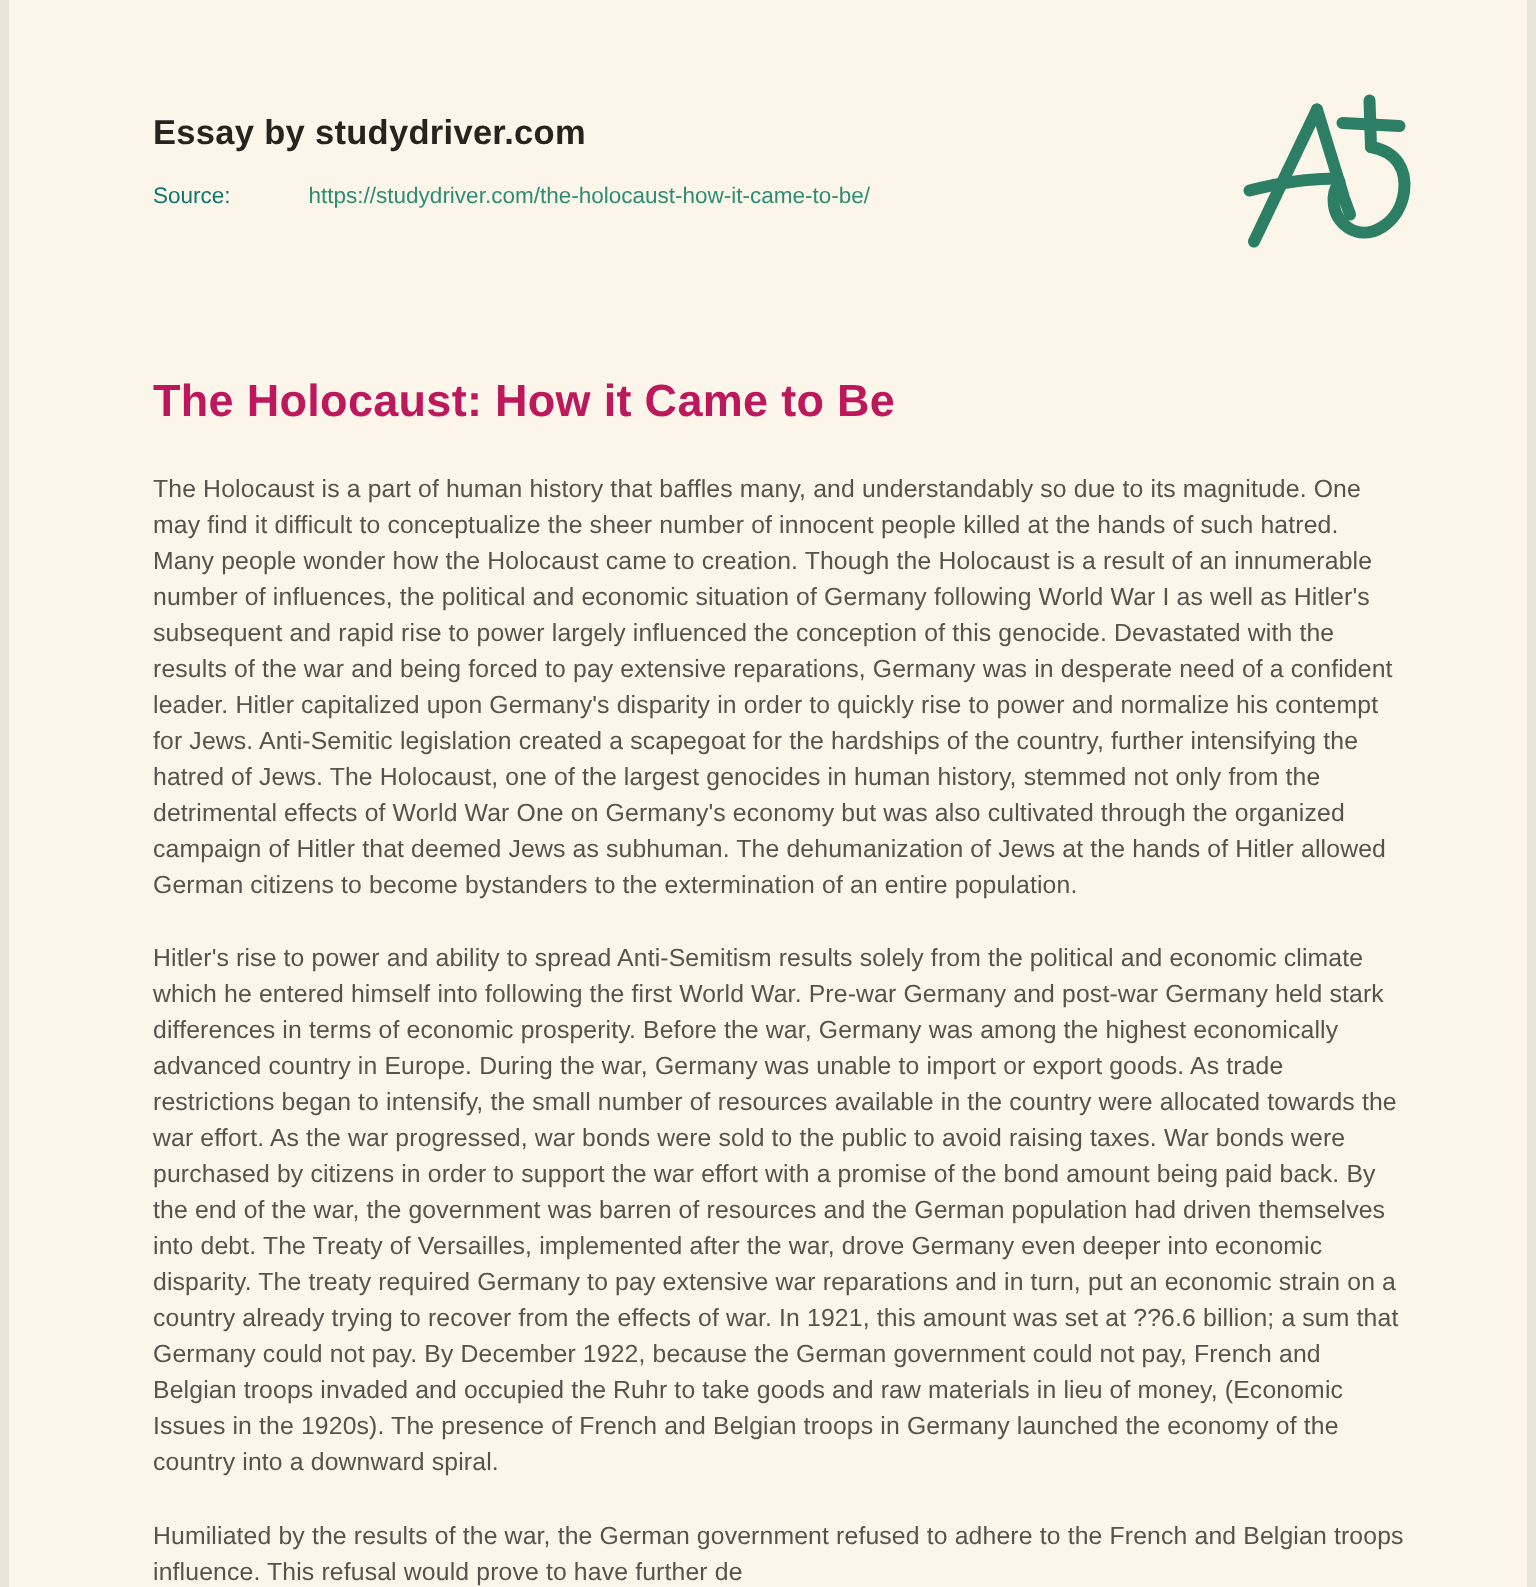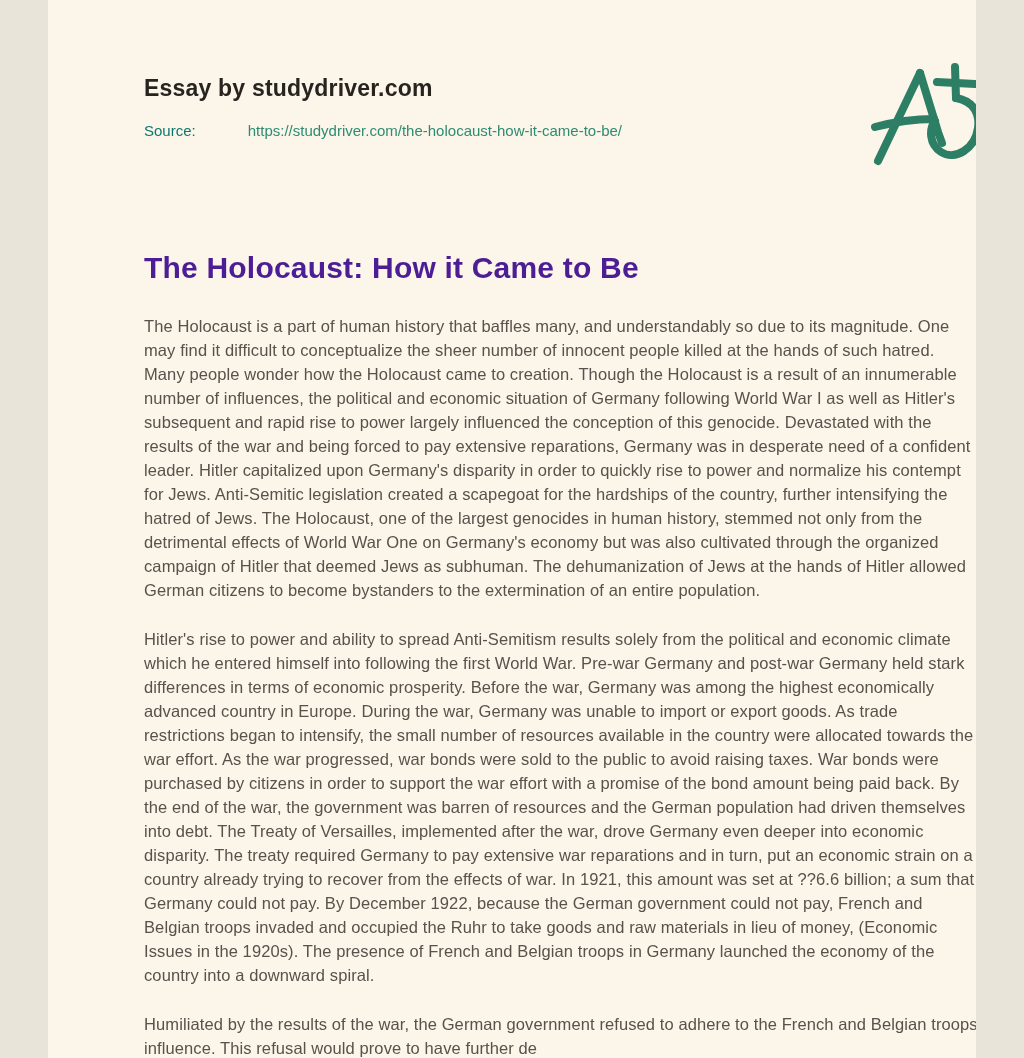--- a/index.html
+++ b/index.html
@@ -3,21 +3,21 @@
 <meta charset="utf-8">
 <style>
   html, body {
     margin: 0;
     padding: 0;
     background: #e9e4da;
     font-family: "Liberation Sans", sans-serif;
   }
   .page {
     position: relative;
-    width: 928px;
+    width: 1012px;
     height: 1058px;
     background: #fbf5ea;
     overflow: hidden;
     margin: 0 auto;
   }
   .doc-header {
     position: absolute;
     left: 96px;
     top: 74px;
   }
@@ -56,21 +56,21 @@
     height: 100%;
   }
   .essay-title {
     position: absolute;
     left: 96px;
     top: 248px;
     margin: 0;
     font-size: 30px;
     font-weight: 700;
     letter-spacing: 0.2px;
-    color: #4c1d95;
+    color: #be185d;
     line-height: 40px;
   }
   .essay-body {
     position: absolute;
     left: 96px;
     top: 314px;
     width: 834px;
     font-size: 16.5px;
     line-height: 24px;
     color: #57524b;

